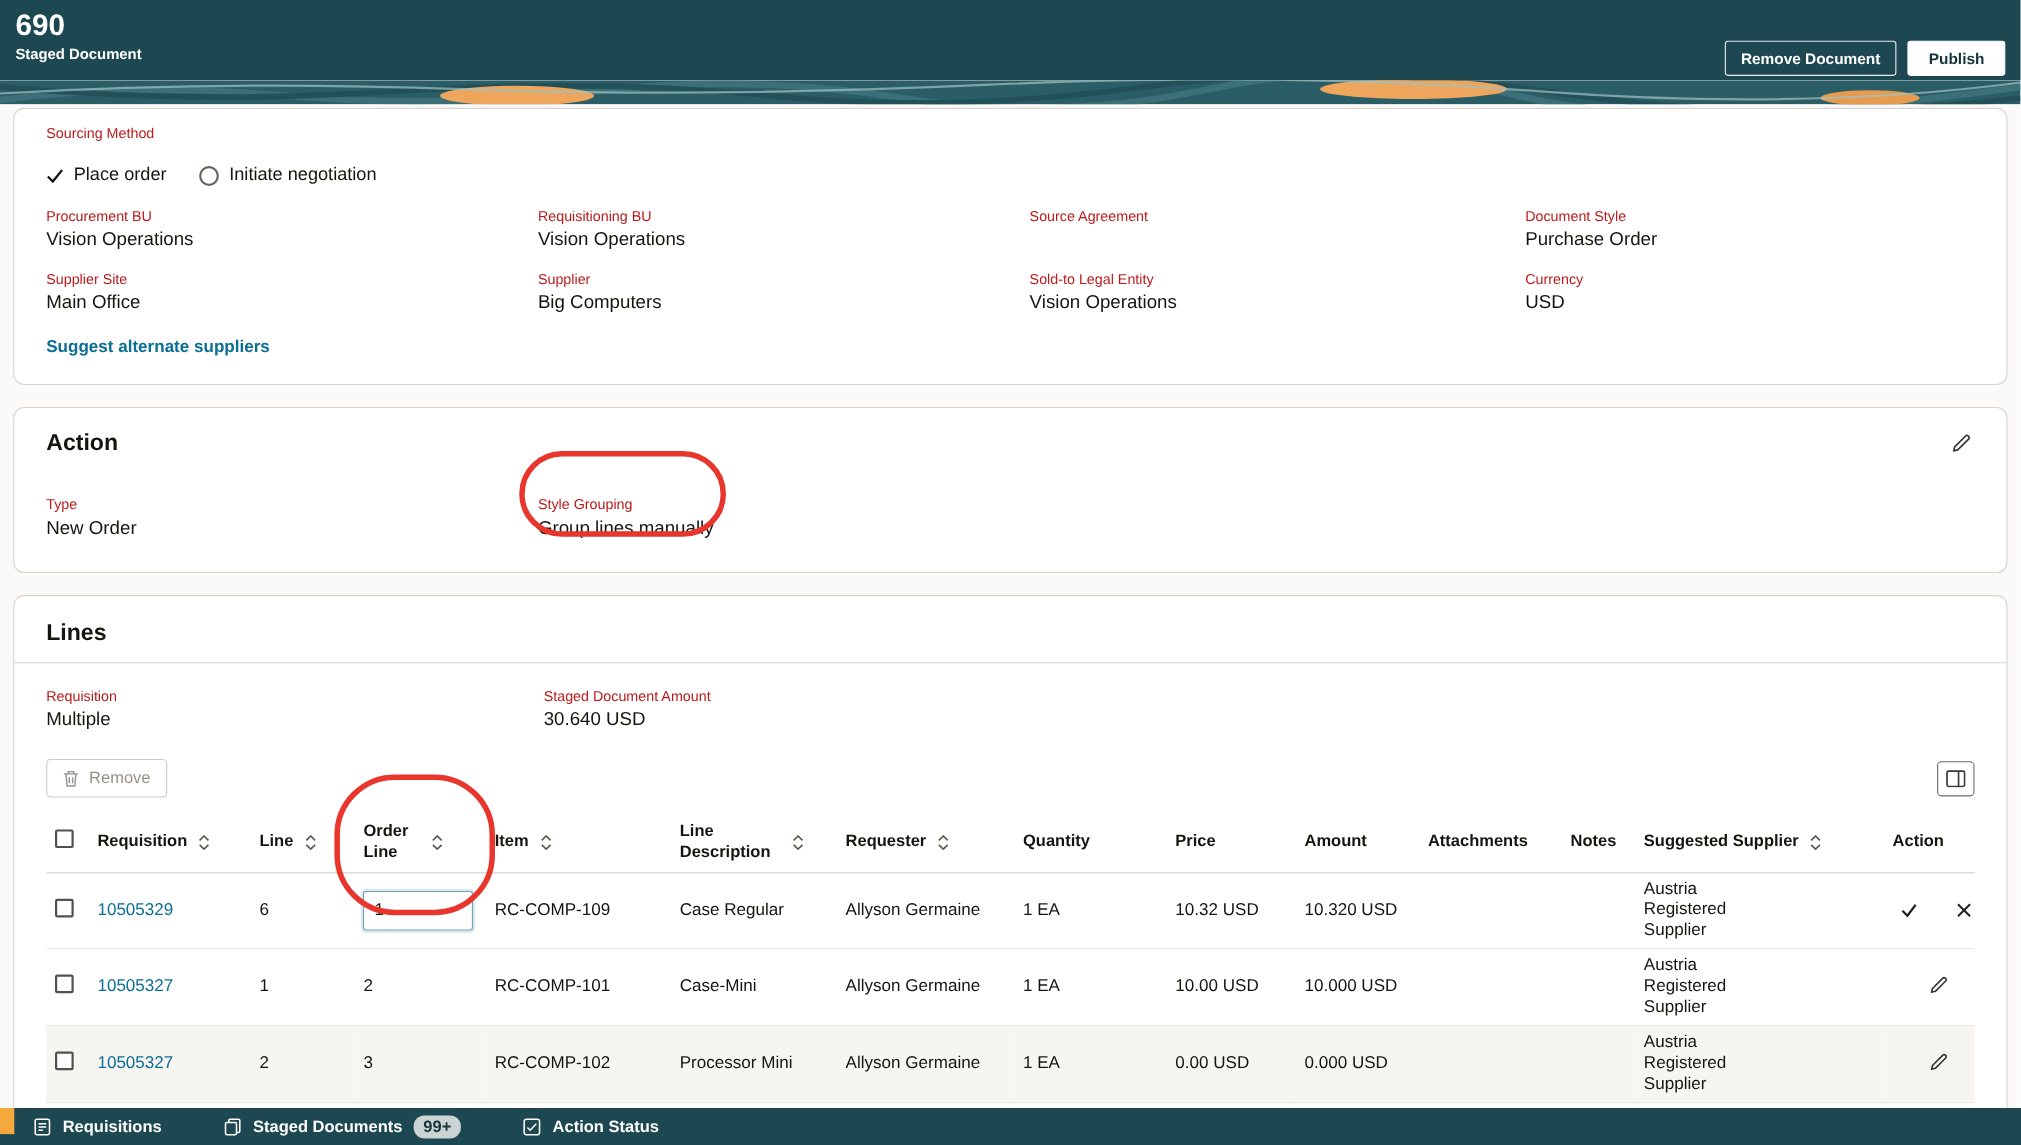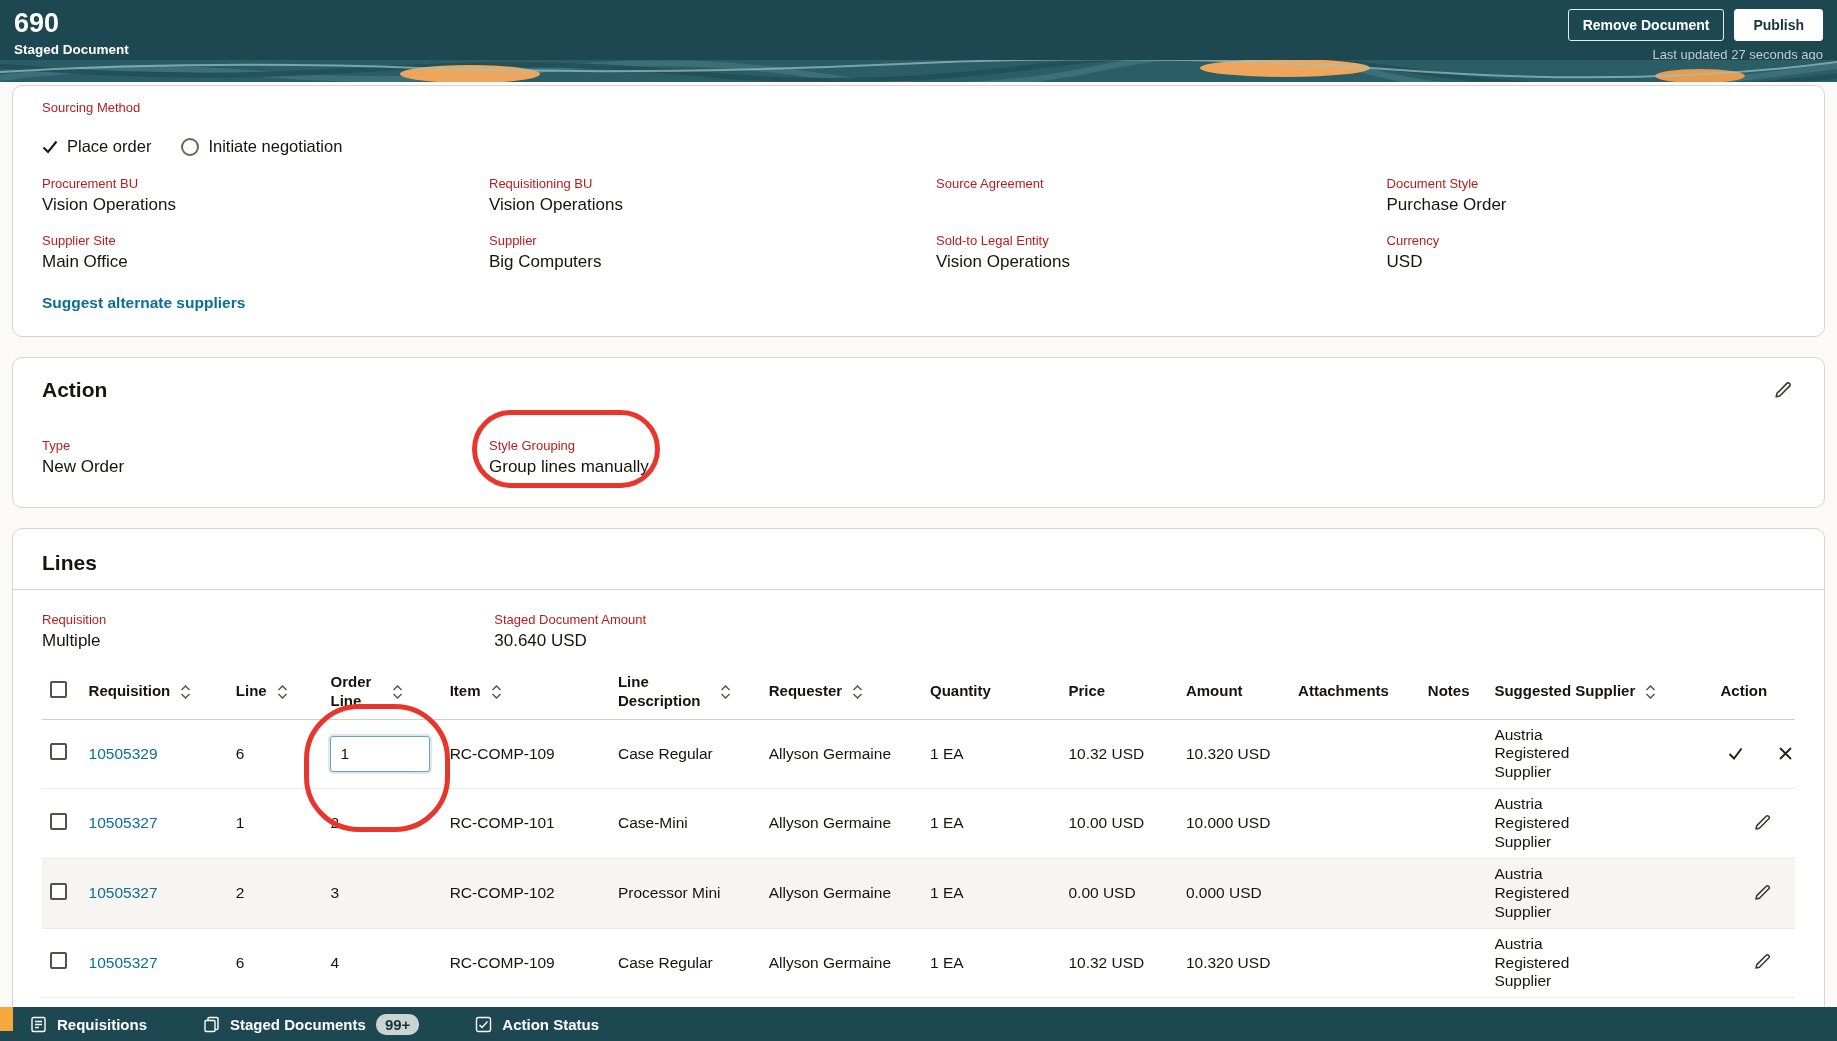--- a/index.html
+++ b/index.html
@@ -1,25 +1,25 @@
 <!DOCTYPE html>
 <html><head>
 <meta charset="utf-8">
 <style>
   * { box-sizing: border-box; }
   html, body { margin:0; padding:0; width:1837px; height:1041px; overflow:hidden; }
   body { font-family:"Liberation Sans", sans-serif; color:#16140f; background:#fbfaf8; }
   .page { position:relative; width:1837px; height:1041px; }
 
   
-  .topbar { background:#1d4852; height:60px; display:flex; justify-content:space-between; padding:9px 14px 0 14px; }
+  .topbar { background:#1d4852; height:73px; display:flex; justify-content:space-between; padding:9px 14px 0 14px; }
   .doc-number { color:#fff; font-size:27px; font-weight:bold; line-height:1.05; }
   .doc-type { color:#fff; font-size:13.5px; font-weight:600; margin-top:5px; }
   .topbar-right { display:flex; flex-direction:column; align-items:flex-end; }
-  .topbar-buttons { display:flex; gap:10px; }
+  .topbar-buttons { display:flex; gap:10px;margin-top:28px; }
   .btn-outline { background:transparent; border:1.5px solid #e8ecec; color:#fff; font-weight:bold; font-size:14px; padding:7px 14px; border-radius:3px; font-family:inherit; cursor:pointer; }
   .btn-solid { background:#fff; border:1.5px solid #fff; color:#15343c; font-weight:bold; font-size:14px; padding:7px 18px; border-radius:3px; font-family:inherit; cursor:pointer; }
   .last-updated { color:#c2cdcf; font-size:13px; margin-top:6px; }
 
   
   .banner { height:22px; width:100%; overflow:hidden; line-height:0; }
   .banner svg { display:block; width:100%; height:22px; }
 
   
   main { padding:0 12px; }
@@ -196,20 +196,34 @@
           <div>
             <div class="field-label">Requisition</div>
             <div class="field-value">Multiple</div>
           </div>
           <div>
             <div class="field-label">Staged Document Amount</div>
             <div class="field-value">30.640 USD</div>
           </div>
         </div>
 
+        <div class="lines-toolbar">
+          <button class="remove-btn" aria-disabled="true">
+            <svg width="15" height="16" viewBox="0 0 15 16">
+                <path d="M1 3.5 h13 M5 3.5 V1.5 h5 v2 M3 3.5 l1 11 h7 l1 -11 M6 6.5 v5.5 M9 6.5 v5.5" stroke="currentColor" fill="none" stroke-width="1.3"></path>
+              </svg>
+            <span>Remove</span>
+          </button>
+          <button class="layout-toggle-btn">
+            <svg width="18" height="16" viewBox="0 0 18 16">
+                <rect x="1" y="1" width="16" height="14" rx="1.5" fill="none" stroke="currentColor" stroke-width="1.5"></rect>
+                <line x1="11.5" y1="1" x2="11.5" y2="15" stroke="currentColor" stroke-width="1.5"></line>
+              </svg>
+          </button>
+        </div>
 
         <table>
           <colgroup>
             <col style="width:2.2%">
               <col style="width:8.4%">
               <col style="width:5.4%">
               <col style="width:6.8%">
             <col style="width:9.6%">
               <col style="width:8.6%">
               <col style="width:9.2%">

